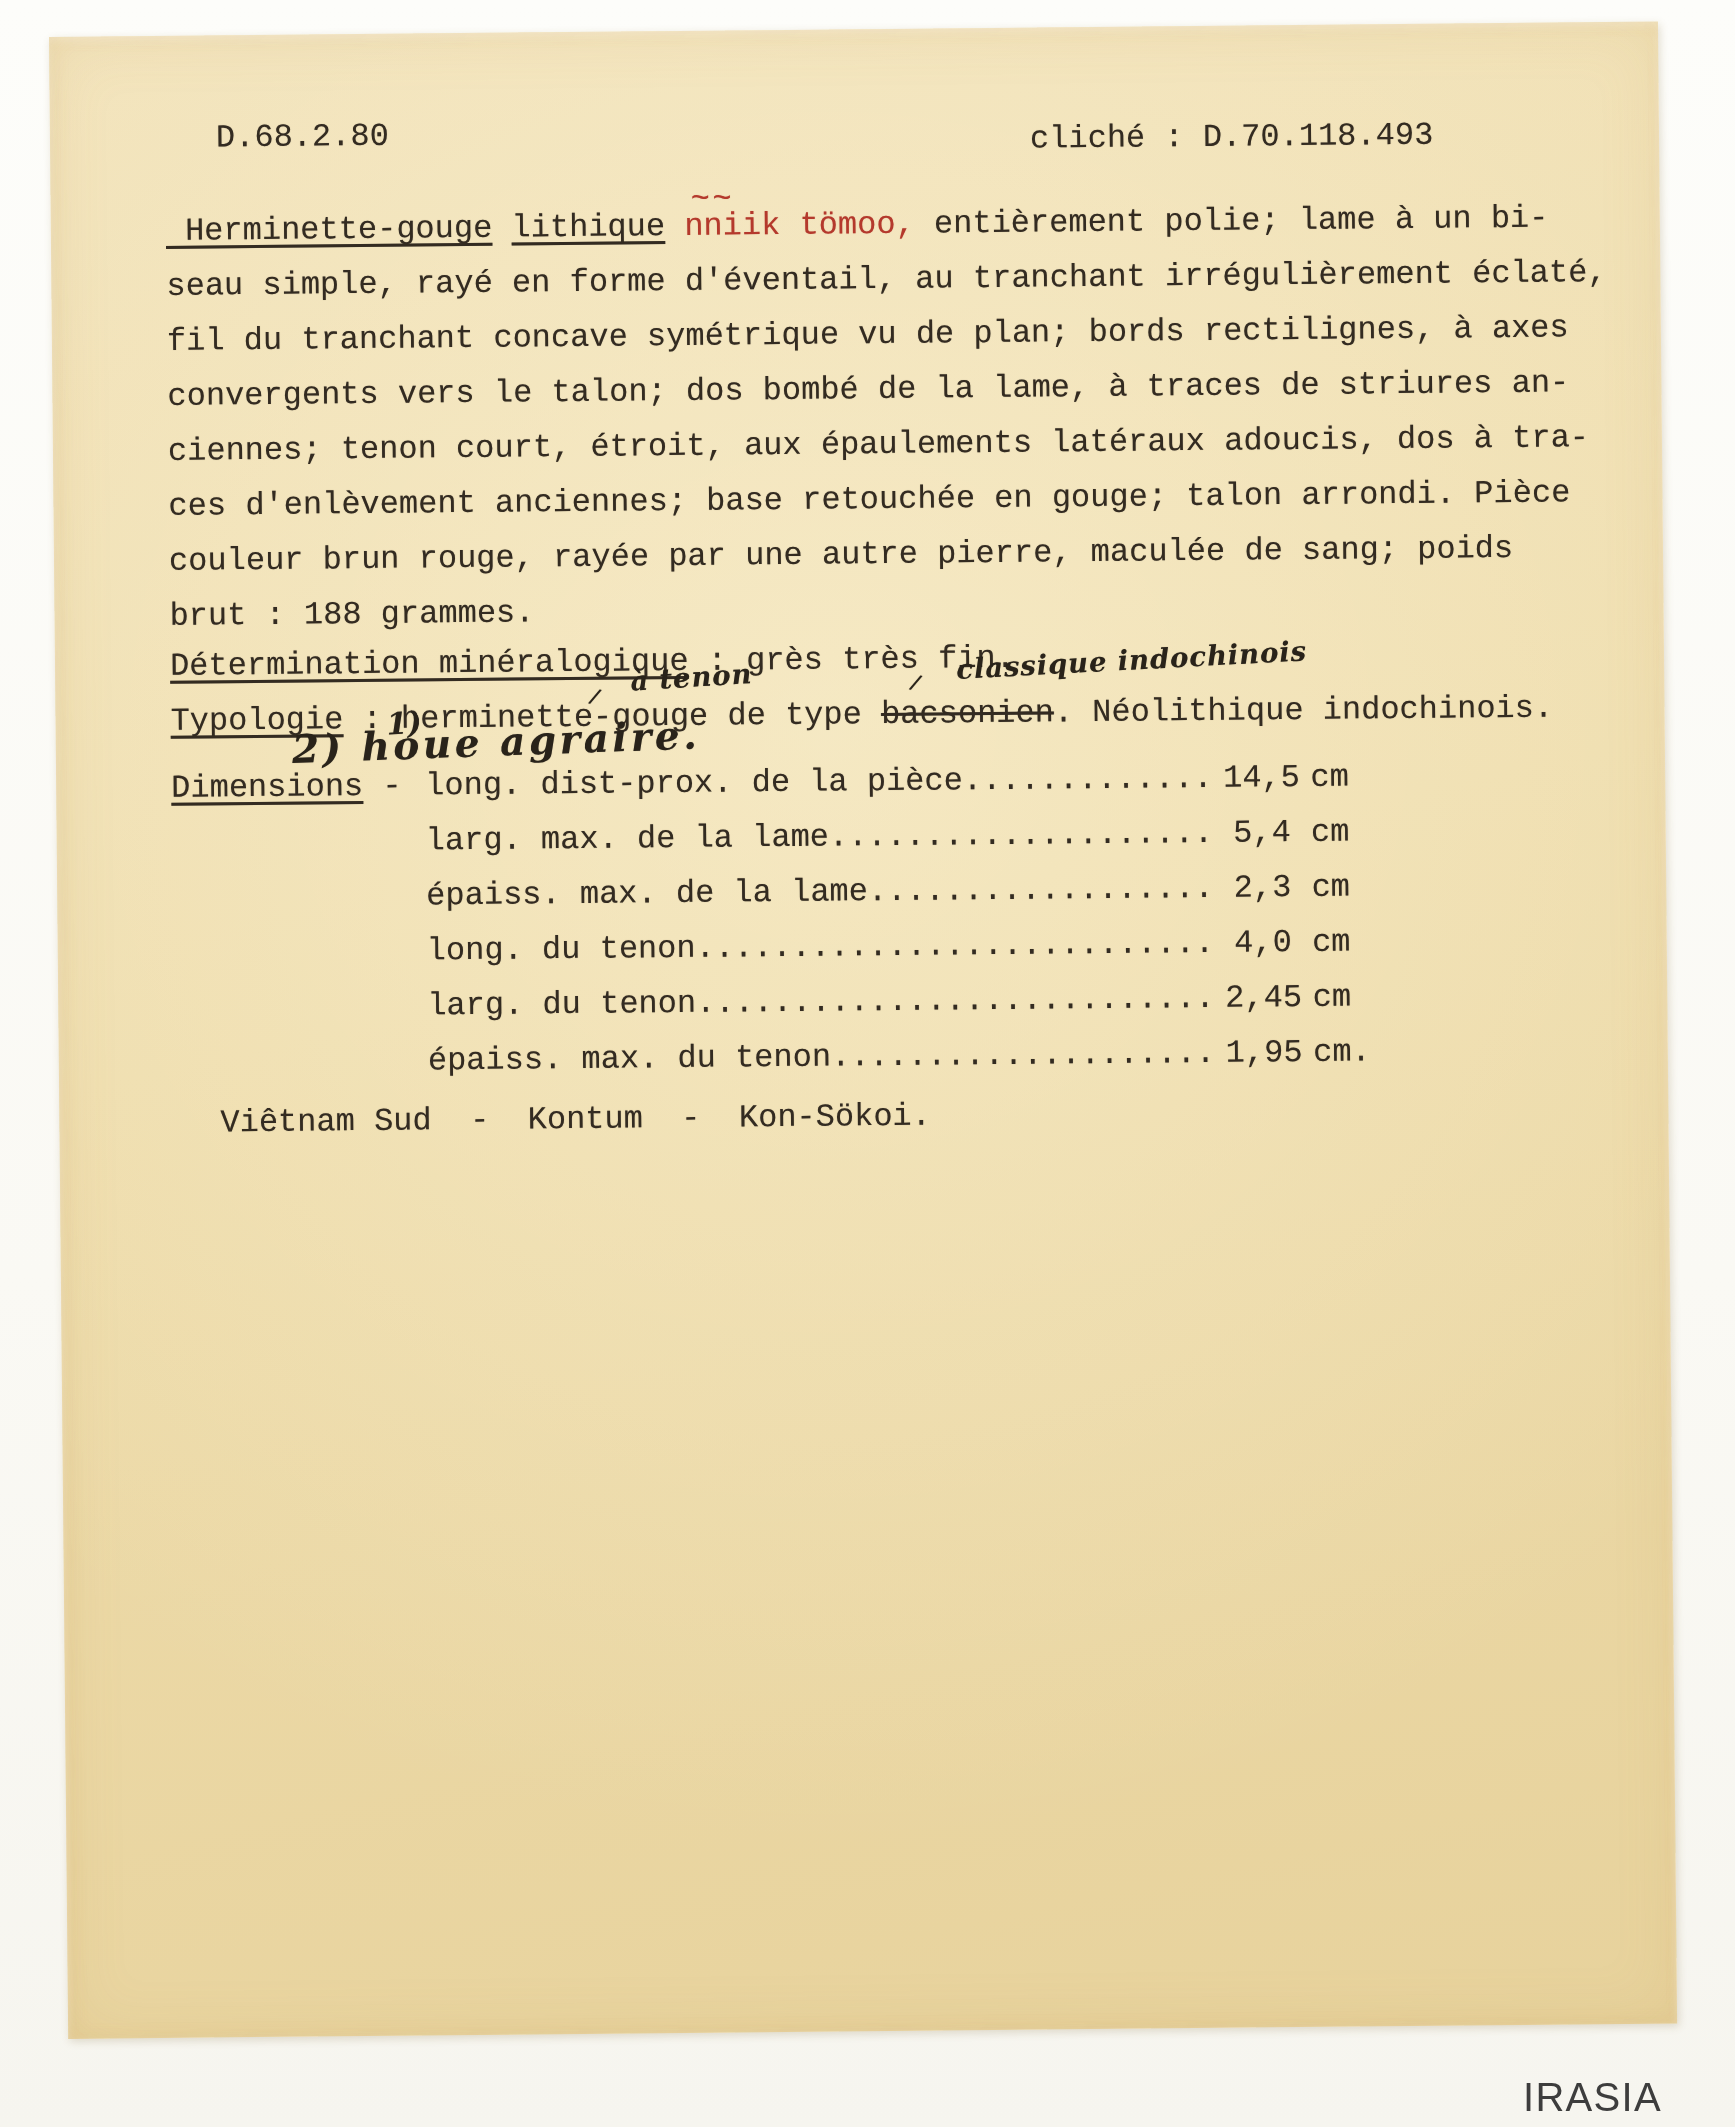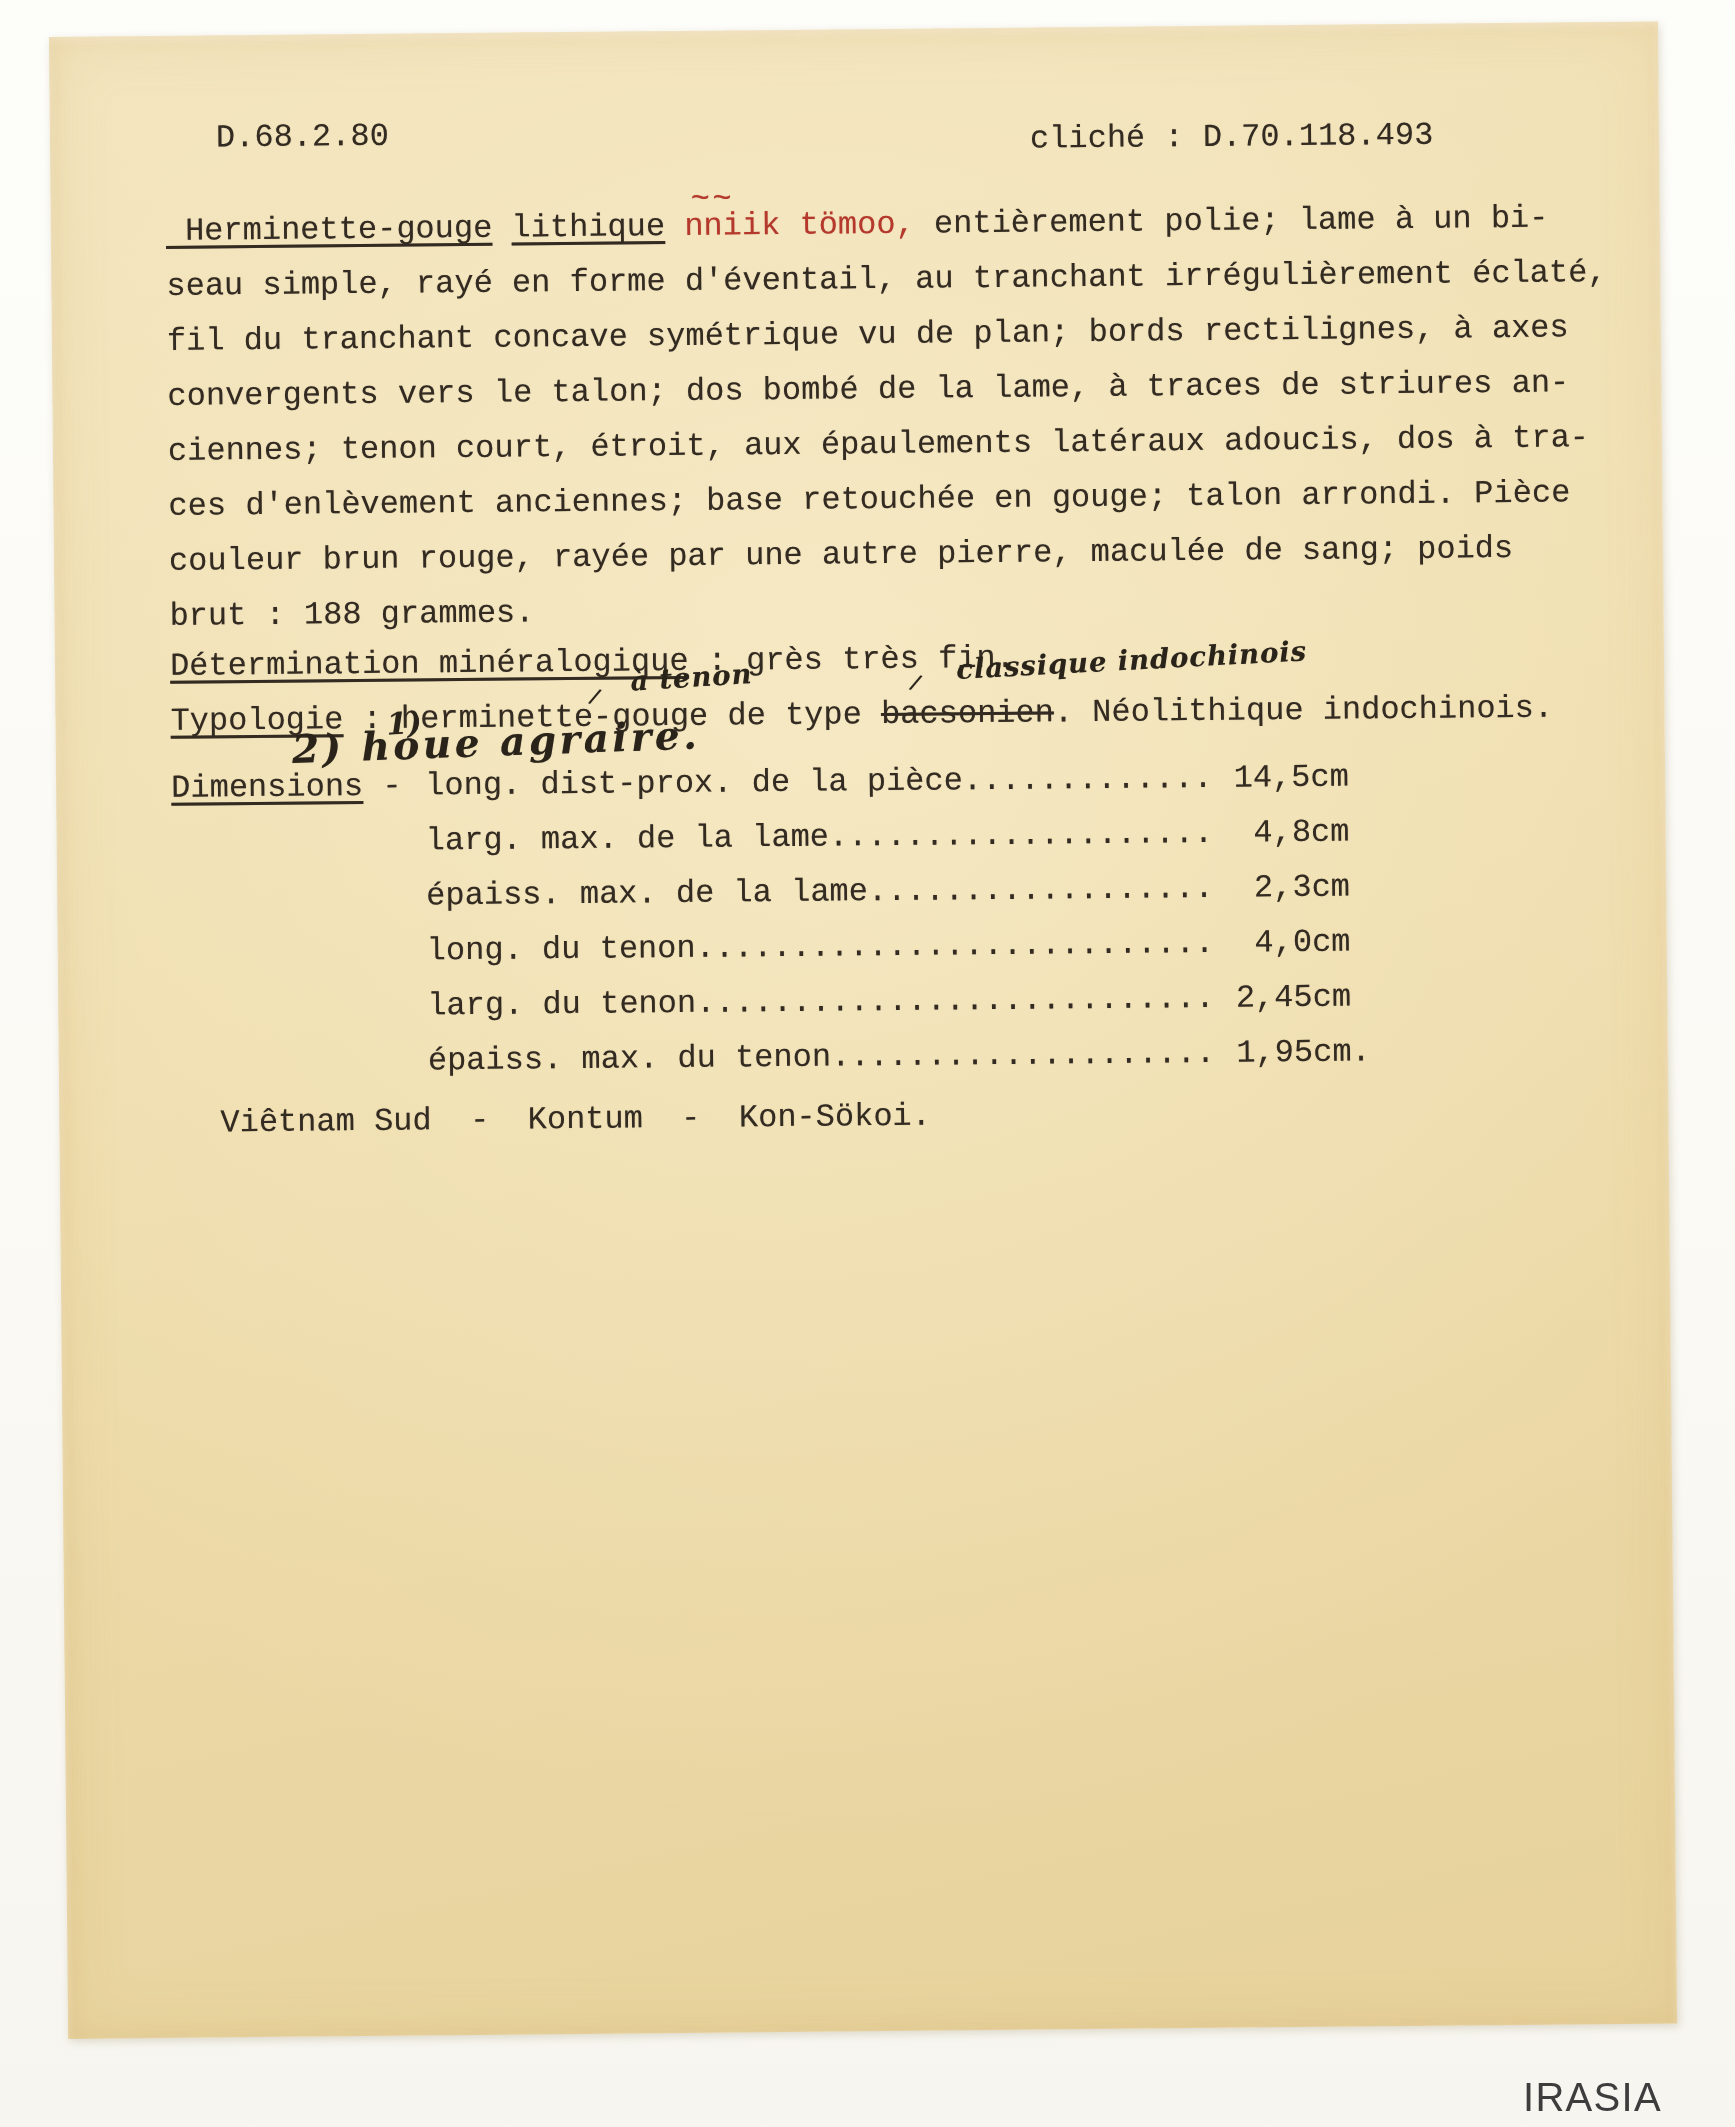--- a/index.html
+++ b/index.html
@@ -45,21 +45,21 @@
   .header-left{left:166px;top:75px;}
   .header-right{left:980px;top:84px;}
   .para{position:absolute;left:115px;top:168px;}
   .para .line{position:static;}
   .tildes{position:absolute;left:640px;top:153px;font-size:32px;letter-spacing:2.7px;line-height:32px;}
   .minr{left:115px;top:603px;}
   .typo{left:115px;top:658px;}
   .dim-prefix{left:115px;top:725px;}
   .dim-rows{position:absolute;left:369px;top:725px;}
   .dim-rows .line{position:static;}
-  .dim-val{display:inline-block;width:98px;text-align:right;}
+  .dim-val{display:inline-block;width:98px;text-align:center;}
   .dim-unit{display:inline-block;}
   .provenance{left:161px;top:1060px;}
   .hw{
     position:absolute;white-space:pre;
     font-family:"DejaVu Serif","Liberation Serif",serif;
     font-style:italic;font-weight:bold;color:#29231a;
     text-shadow:0 0 0.9px rgba(41,35,26,.4);
   }
   .hw-item1{left:331px;top:672px;font-size:30px;transform:rotate(-2deg);}
   .hw-tenon{left:575px;top:630px;font-size:27.5px;transform:rotate(-3deg);letter-spacing:0.9px;}
@@ -104,21 +104,21 @@
     <span class="hw tick tick1">/</span>
     <span class="hw hw-tenon">à tenon</span>
     <span class="hw tick tick2">/</span>
     <span class="hw hw-classique">classique indochinois</span>
     <span class="hw hw-item2">2) houe agraire.</span>
 
     <div class="line dim-prefix"><span class="u">Dimensions</span><span> - </span></div>
 
     <div class="dim-rows">
       <div class="line"><span>long. dist-prox. de la pièce.............</span><span class="dim-val">14,5</span><span class="dim-unit">cm</span></div>
-      <div class="line"><span>larg. max. de la lame....................</span><span class="dim-val">4,8</span><span class="dim-unit">cm</span></div>
+      <div class="line"><span>larg. max. de la lame....................</span><span class="dim-val">5,4</span><span class="dim-unit">cm</span></div>
       <div class="line"><span>épaiss. max. de la lame..................</span><span class="dim-val">2,3</span><span class="dim-unit">cm</span></div>
       <div class="line"><span>long. du tenon...........................</span><span class="dim-val">4,0</span><span class="dim-unit">cm</span></div>
       <div class="line"><span>larg. du tenon...........................</span><span class="dim-val">2,45</span><span class="dim-unit">cm</span></div>
       <div class="line"><span>épaiss. max. du tenon....................</span><span class="dim-val">1,95</span><span class="dim-unit">cm.</span></div>
     </div>
 
     <div class="line provenance">Viêtnam Sud  -  Kontum  -  Kon-Sökoi.</div>
 
   </div>
 

